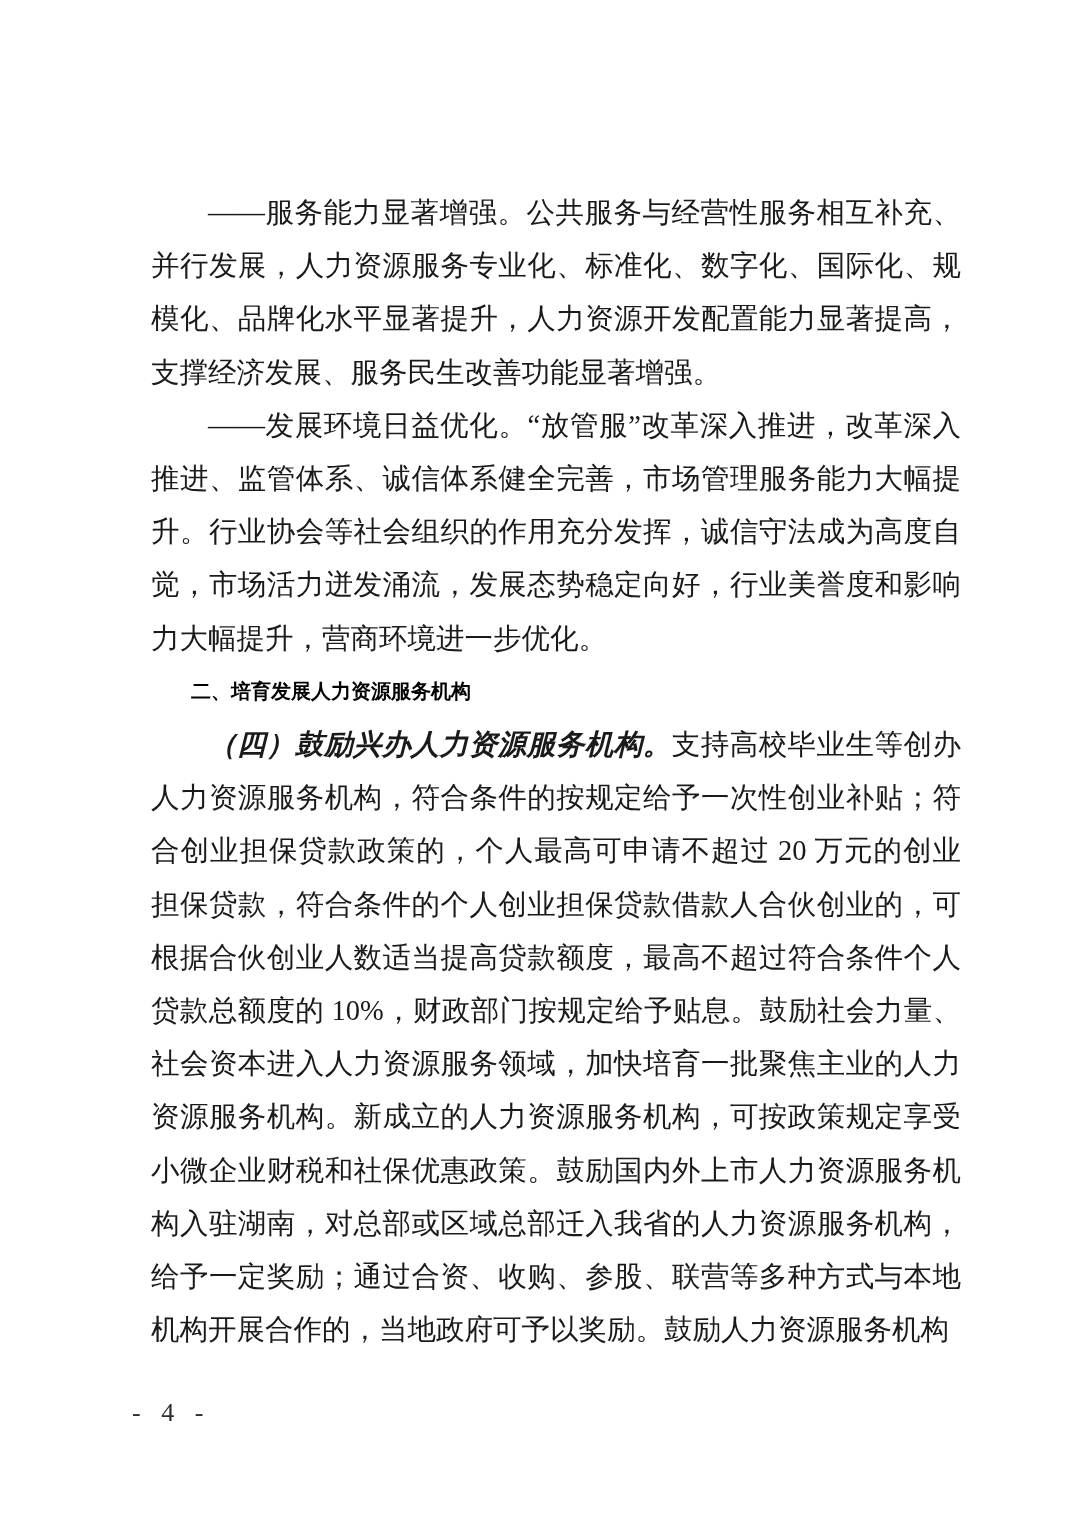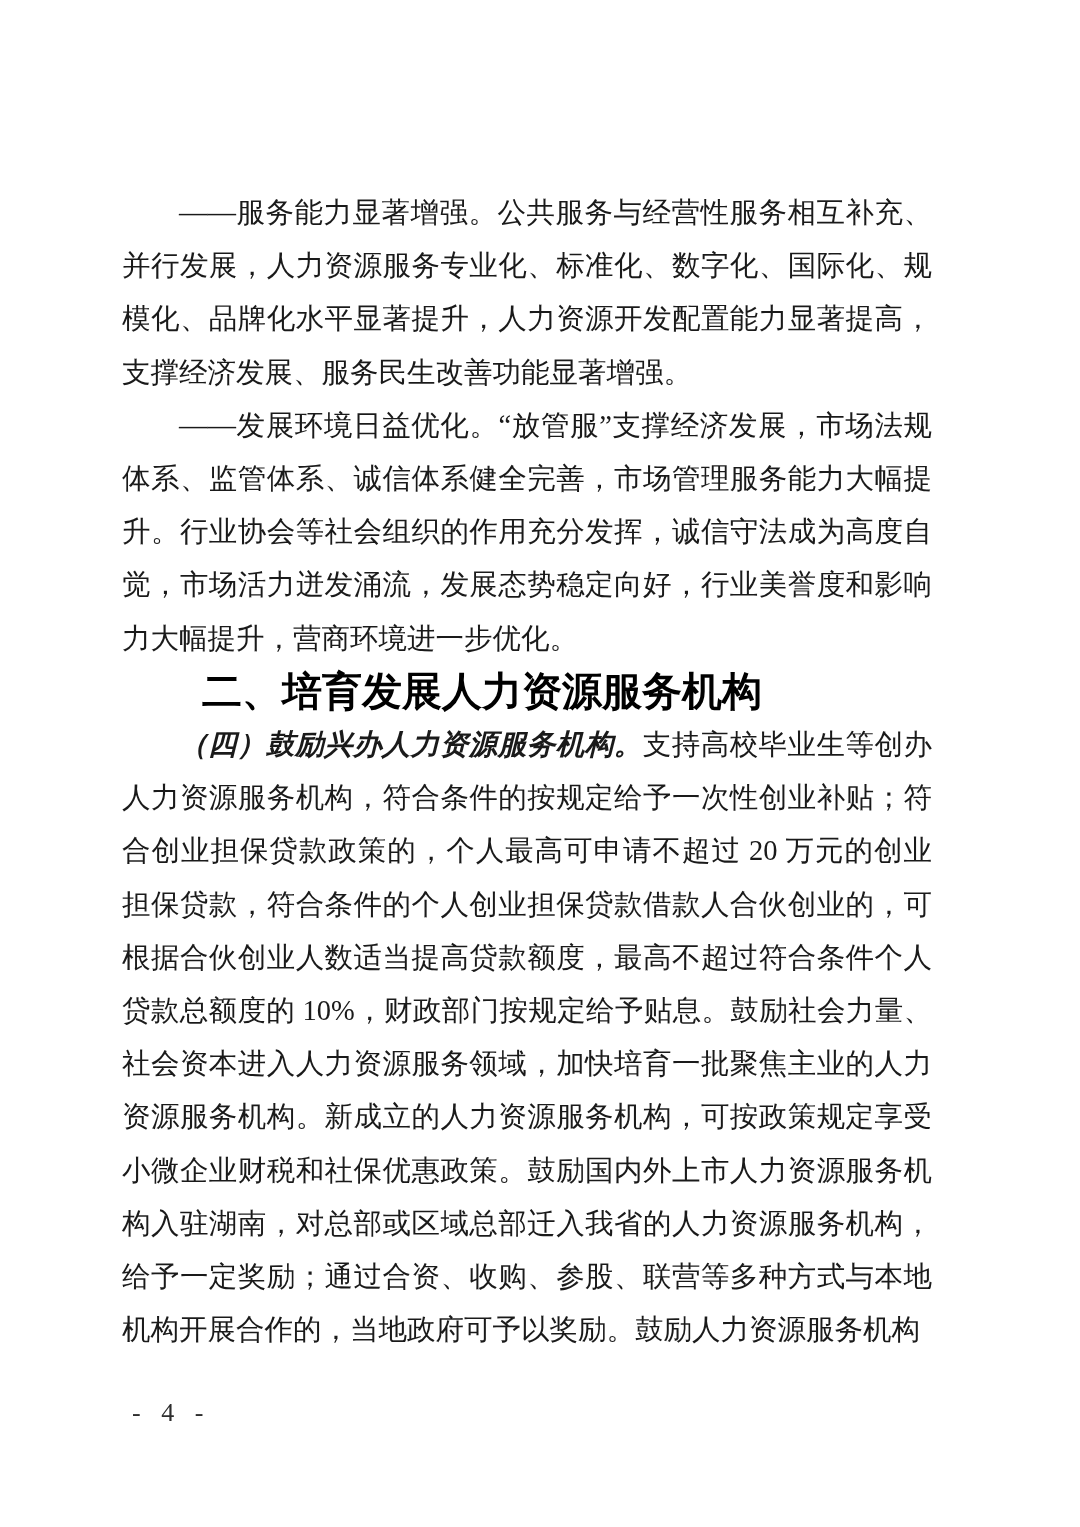--- a/index.html
+++ b/index.html
@@ -11,35 +11,35 @@
     position: relative;
     width: 1080px;
     height: 1527px;
     background: #ffffff;
     overflow: hidden;
     font-family: "Liberation Serif", "DejaVu Serif", serif;
     color: #1a1a1a;
   }
   .content {
     position: absolute;
-    left: 122px;
+    left: 151px;
     top: 186px;
     width: 810px;
   }
   .para {
     margin: 0;
     font-size: 28.5px;
     line-height: 53.2px;
     text-align: justify;
     text-indent: 2em;
     word-break: break-all;
   }
   .heading {
     margin: 0;
-    font-size: 40px;
+    font-size: 20px;
     line-height: 53.2px;
     font-weight: bold;
     font-family: "Liberation Sans", "DejaVu Sans", sans-serif;
     text-indent: 2em;
     color: #000000;
   }
   .lead-bold {
     font-weight: bold;
     font-style: italic;
   }
@@ -52,18 +52,18 @@
     color: #2e2e2e;
     font-family: "Liberation Serif", "DejaVu Serif", serif;
   }
 </style>
 </head>
 <body>
 
 <div class="page">
   <div class="content">
     <p class="para">——服务能力显著增强。公共服务与经营性服务相互补充、并行发展，人力资源服务专业化、标准化、数字化、国际化、规模化、品牌化水平显著提升，人力资源开发配置能力显著提高，支撑经济发展、服务民生改善功能显著增强。</p>
-    <p class="para">——发展环境日益优化。“放管服”支撑经济发展，市场法规体系、监管体系、诚信体系健全完善，市场管理服务能力大幅提升。行业协会等社会组织的作用充分发挥，诚信守法成为高度自觉，市场活力迸发涌流，发展态势稳定向好，行业美誉度和影响力大幅提升，营商环境进一步优化。</p>
+    <p class="para">——发展环境日益优化。“放管服”改革深入推进，改革深入推进、监管体系、诚信体系健全完善，市场管理服务能力大幅提升。行业协会等社会组织的作用充分发挥，诚信守法成为高度自觉，市场活力迸发涌流，发展态势稳定向好，行业美誉度和影响力大幅提升，营商环境进一步优化。</p>
     <h2 class="heading">二、培育发展人力资源服务机构</h2>
     <p class="para"><span class="lead-bold">（四）鼓励兴办人力资源服务机构。</span><span>支持高校毕业生等创办人力资源服务机构，符合条件的按规定给予一次性创业补贴；符合创业担保贷款政策的，个人最高可申请不超过 20 万元的创业担保贷款，符合条件的个人创业担保贷款借款人合伙创业的，可根据合伙创业人数适当提高贷款额度，最高不超过符合条件个人贷款总额度的 10%，财政部门按规定给予贴息。鼓励社会力量、社会资本进入人力资源服务领域，加快培育一批聚焦主业的人力资源服务机构。新成立的人力资源服务机构，可按政策规定享受小微企业财税和社保优惠政策。鼓励国内外上市人力资源服务机构入驻湖南，对总部或区域总部迁入我省的人力资源服务机构，给予一定奖励；通过合资、收购、参股、联营等多种方式与本地机构开展合作的，当地政府可予以奖励。鼓励人力资源服务机构</span></p>
   </div>
   <div class="page-number">- 4 -</div>
 </div>
 
 </body></html>

